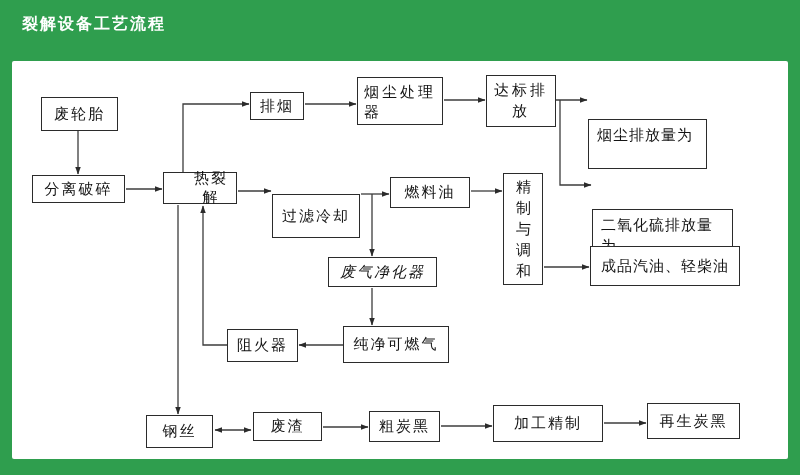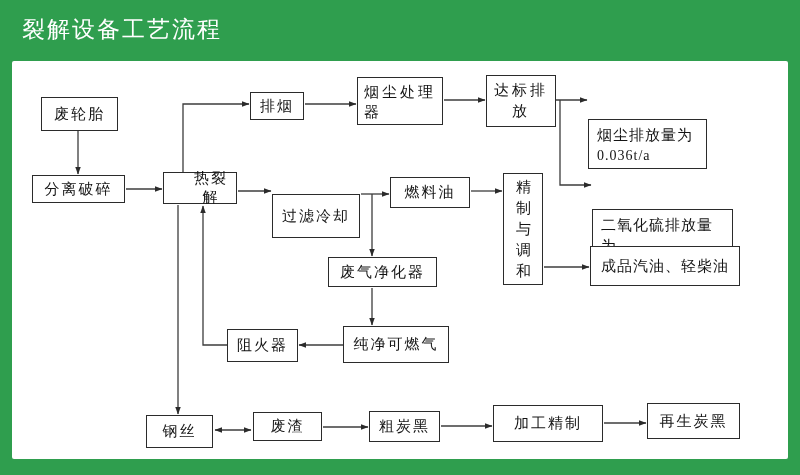--- a/index.html
+++ b/index.html
@@ -3,21 +3,21 @@
 <meta charset="utf-8">
 <style>
   html,body{margin:0;padding:0;}
   body{
     width:800px;height:475px;position:relative;overflow:hidden;
     background:#2f9e4e;
     font-family:"Liberation Sans","DejaVu Sans",sans-serif;
   }
   .title{
     position:absolute;left:22px;top:14px;
-    color:#ffffff;font-size:23px;font-weight:normal;letter-spacing:2px;
+    color:#ffffff;font-size:16px;font-weight:bold;letter-spacing:2px;
   }
   .panel{
     position:absolute;left:12px;top:61px;width:776px;height:398px;
     background:#ffffff;border-radius:2px;
   }
   svg.connectors{position:absolute;left:0;top:0;pointer-events:none;}
   .node{
     position:absolute;box-sizing:border-box;
     background:#ffffff;border:1px solid #2b2b2b;
     color:#141414;font-size:15px;letter-spacing:2px;
@@ -34,21 +34,21 @@
                         display:block;text-align:left;padding:4px 6px;letter-spacing:3px;line-height:20px;}
   .n-standard-discharge{left:486px; top:75px;  width:70px;  height:52px;
                         display:block;padding:4px 6px;letter-spacing:3px;line-height:21px;}
   .n-dust-emission     {left:588px; top:75px;  width:119px; height:50px;}
   .n-so2-emission      {left:592px; top:165px; width:141px; height:50px;}
   .n-filter-cooling    {left:272px; top:182px; width:88px;  height:44px;margin-top:12px;}
   .n-fuel-oil          {left:390px; top:177px; width:80px;  height:31px;}
   .n-refine-blend      {left:503px; top:173px; width:40px;  height:112px;
                         display:block;padding:3px 12px;letter-spacing:0;line-height:21px;word-break:break-all;}
   .n-finished-oil      {left:590px; top:246px; width:150px; height:40px;letter-spacing:1px;}
-  .n-gas-purifier      {left:328px; top:257px; width:109px; height:30px;}
+  .n-gas-purifier      {left:328px; top:257px; width:109px; height:30px;font-style:italic;}
   .n-clean-gas         {left:343px; top:326px; width:106px; height:37px;}
   .n-flame-arrester    {left:227px; top:329px; width:71px;  height:33px;}
   .n-steel-wire        {left:146px; top:415px; width:67px;  height:33px;}
   .n-waste-residue     {left:253px; top:412px; width:69px;  height:29px;}
   .n-crude-cb          {left:369px; top:411px; width:71px;  height:31px;}
   .n-processing        {left:493px; top:405px; width:110px; height:37px;}
   .n-regen-cb          {left:647px; top:403px; width:93px;  height:36px;}
 
   .emission{display:block;text-align:left;padding:5px 8px;letter-spacing:1px;margin-top:44px;}
   .em-label{font-size:15px;line-height:21px;}
@@ -94,21 +94,20 @@
 
 <div class="node n-waste-tire">废轮胎</div>
 <div class="node n-separation">分离破碎</div>
 <div class="node n-pyrolysis">热裂解</div>
 <div class="node n-smoke-exhaust">排烟</div>
 <div class="node n-dust-processor">烟尘处理器</div>
 <div class="node n-standard-discharge">达标排放</div>
 
 <div class="node emission n-dust-emission">
   <div class="em-label">烟尘排放量为</div>
-  <div class="em-value">0.036t/a</div>
 </div>
 
 <div class="node emission n-so2-emission">
   <div class="em-label">二氧化硫排放量为</div>
 </div>
 
 <div class="node n-filter-cooling">过滤冷却</div>
 <div class="node n-fuel-oil">燃料油</div>
 <div class="node n-refine-blend">精制与调和</div>
 <div class="node n-finished-oil">成品汽油、轻柴油</div>

